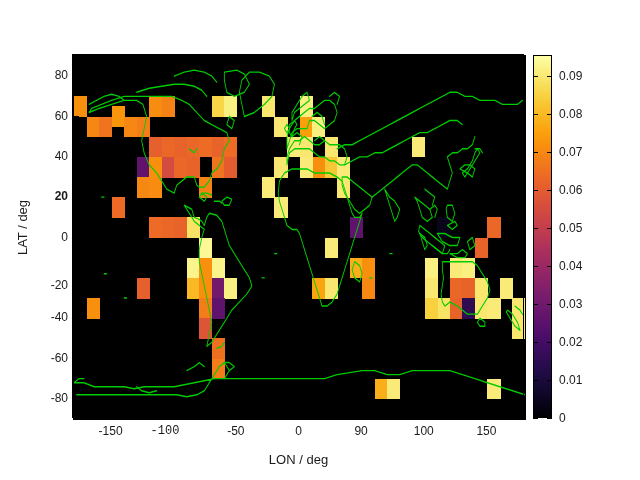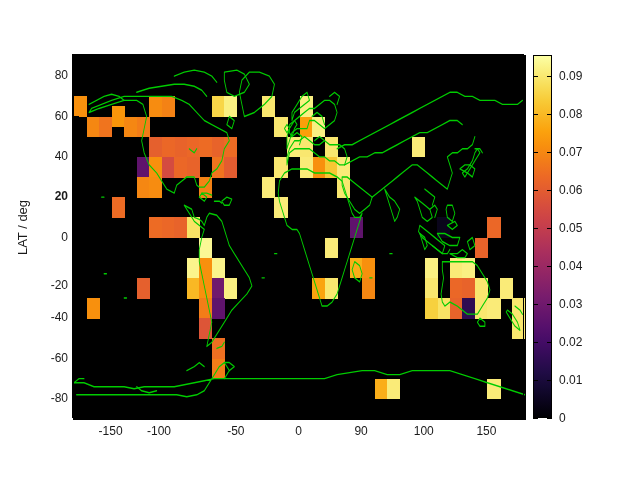--- a/index.html
+++ b/index.html
@@ -350,38 +350,39 @@
       <div class="ytick-label" style="top: 196.167px; font-weight: bold;">20</div>
       <div class="ytick-label" style="top: 236.5px;">0</div>
       <div class="ytick-label" style="top: 276.833px; margin-top: 8px;">-20</div>
       <div class="ytick-label" style="top: 317.167px;">-40</div>
       <div class="ytick-label" style="top: 357.5px;">-60</div>
       <div class="ytick-label" style="top: 397.833px;">-80</div>
     </div>
   <div id="yaxis-title">LAT / deg</div>
 
   <div id="xtick-labels"></div>
+  <div id="xaxis-title">LON / deg</div>
 
   <div id="colorbar-wrap">
     <div id="colorbar-gradient" style="background: linear-gradient(rgb(252, 255, 164) 0%, rgb(250, 238, 125) 4.17%, rgb(248, 221, 87) 8.33%, rgb(248, 202, 54) 12.5%, rgb(249, 182, 34) 16.67%, rgb(251, 162, 13) 20.83%, rgb(248, 143, 14) 25%, rgb(242, 124, 25) 29.17%, rgb(237, 105, 37) 33.33%, rgb(226, 91, 49) 37.5%, rgb(214, 77, 62) 41.67%, rgb(202, 65, 73) 45.83%, rgb(186, 56, 83) 50%, rgb(170, 47, 93) 54.17%, rgb(154, 40, 99) 58.33%, rgb(137, 34, 104) 62.5%, rgb(120, 28, 109) 66.67%, rgb(103, 22, 108) 70.83%, rgb(86, 16, 108) 75%, rgb(68, 12, 102) 79.17%, rgb(50, 12, 86) 83.33%, rgb(33, 12, 70) 87.5%, rgb(20, 9, 50) 91.67%, rgb(10, 4, 27) 95.83%, rgb(0, 0, 4) 100%);"></div>
   </div>
   <div id="colorbar-ticks"></div>
 
 <div class="ytick-mark" style="top: 75.1667px;"></div>
     <div class="ytick-mark" style="top: 115.5px;"></div>
     <div class="ytick-mark" style="top: 155.833px;"></div>
     <div class="ytick-mark" style="top: 196.167px;"></div>
     <div class="ytick-mark" style="top: 236.5px;"></div>
     <div class="ytick-mark" style="top: 276.833px;"></div>
     <div class="ytick-mark" style="top: 317.167px;"></div>
     <div class="ytick-mark" style="top: 357.5px;"></div>
     <div class="ytick-mark" style="top: 397.833px;"></div>
     <div class="xtick-label" style="left: 110.583px;">-150</div>
     <div class="xtick-mark" style="left: 110.583px;"></div>
-    <div class="xtick-label" style="left: 159px;">-100</div>
+    <div class="xtick-label" style="left: 165px; font-family: Liberation Mono, monospace;">-100</div>
     <div class="xtick-mark" style="left: 173.222px;"></div>
     <div class="xtick-label" style="left: 235.861px;">-50</div>
     <div class="xtick-mark" style="left: 235.861px;"></div>
     <div class="xtick-label" style="left: 298.5px;">0</div>
     <div class="xtick-mark" style="left: 298.5px;"></div>
     <div class="xtick-label" style="left: 361.139px;">90</div>
     <div class="xtick-mark" style="left: 361.139px;"></div>
     <div class="xtick-label" style="left: 423.778px;">100</div>
     <div class="xtick-mark" style="left: 423.778px;"></div>
     <div class="xtick-label" style="left: 486.417px;">150</div>

